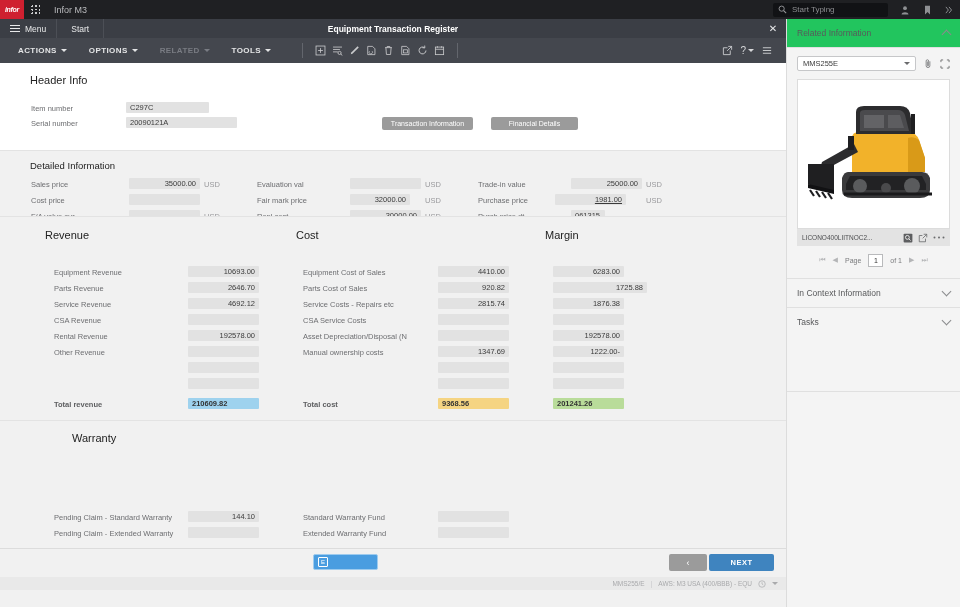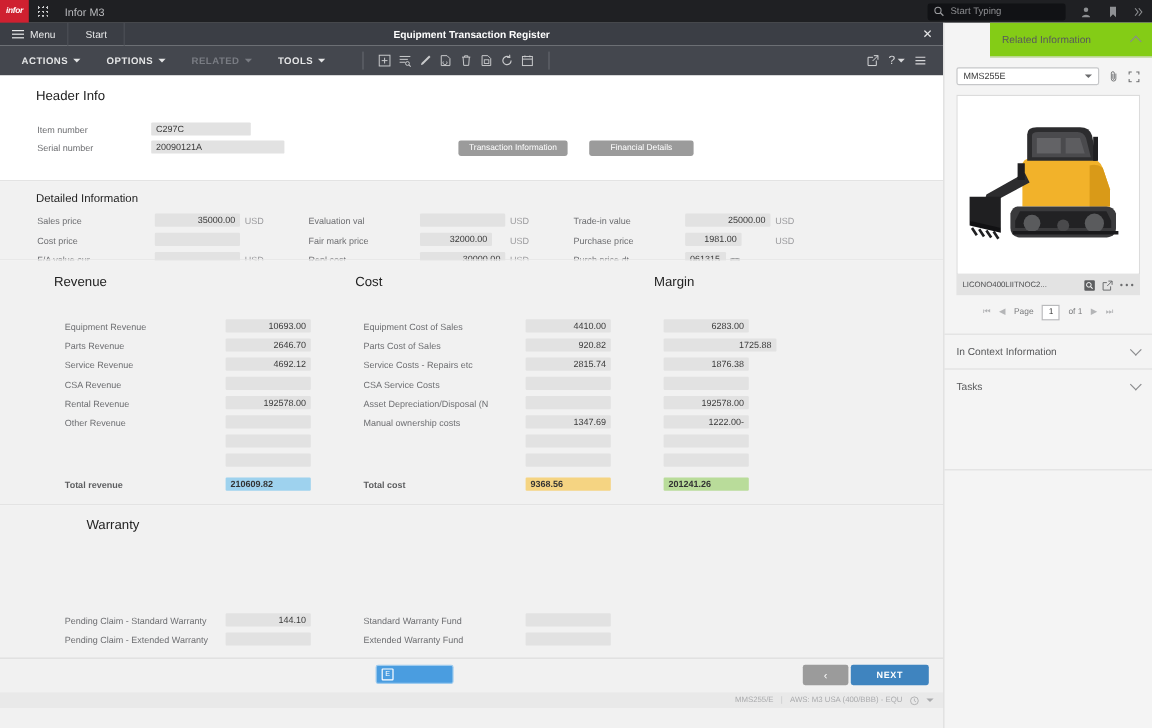--- a/index.html
+++ b/index.html
@@ -157,21 +157,21 @@
   .st-txt { font-size: 6.5px; color: #a9aaac; }
   .st-sep { color: #c5c6c8; font-size: 6.5px; }
 
   
   .sidebar {
     position: absolute; top: 19px; left: 786px; width: 174px; height: 588px;
     background: #f4f4f4; border-left: 1px solid #dcdcdc;
   }
   .sb-head {
     height: 29px; display: flex; align-items: center; justify-content: space-between;
-    padding: 0 10px; border-bottom: 1px solid #e0e0e0; background: #84cc16; margin-left: 38px;
+    padding: 0 10px; border-bottom: 1px solid #e0e0e0; background: #22c55e;
   }
   .sb-head .t { font-size: 8.5px; color: #58595b; }
   .chev { width: 7px; height: 7px; border-left: 1.3px solid #8a8b8d; border-bottom: 1.3px solid #8a8b8d; }
   .chev.up { transform: rotate(135deg); margin-top: 3px; }
   .chev.down { transform: rotate(-45deg); margin-bottom: 3px; }
 
   .sb-select-row { display: flex; align-items: center; padding: 8px 10px 6px 10px; gap: 7px; }
   .sb-select {
     flex: 1; height: 15px; background: #fff; border: 1px solid #c6c7c9; border-radius: 2px;
     display: flex; align-items: center; justify-content: space-between; padding: 0 5px;
@@ -418,21 +418,21 @@
         </div>
       <div class="ab unit" style="left:425px;top:61px;">USD</div>
 
       <div class="ab fld-label" style="left:478px;top:29px;">Trade-in value</div>
       <div class="ab inp val" style="left:571px;top:27px;width:71px;">
           <span>25000.00</span>
         </div>
       <div class="ab unit" style="left:646px;top:29px;">USD</div>
 
       <div class="ab fld-label" style="left:478px;top:45px;">Purchase price</div>
-      <div class="ab inp val" style="left:571px;top:43px;width:47px;">
+      <div class="ab inp val" style="left:555px;top:43px;width:71px;text-decoration:underline;">
           <span>1981.00</span>
         </div>
       <div class="ab unit" style="left:646px;top:45px;">USD</div>
 
       <div class="ab fld-label" style="left:478px;top:61px;">Purch price dt</div>
       <div class="ab inp left" style="left:571px;top:59px;width:34px;">
           <span>061315</span>
         </div>
       <div class="ab" style="left:608px;top:59px;">
         <svg width="9" height="9" viewBox="0 0 16 16">

